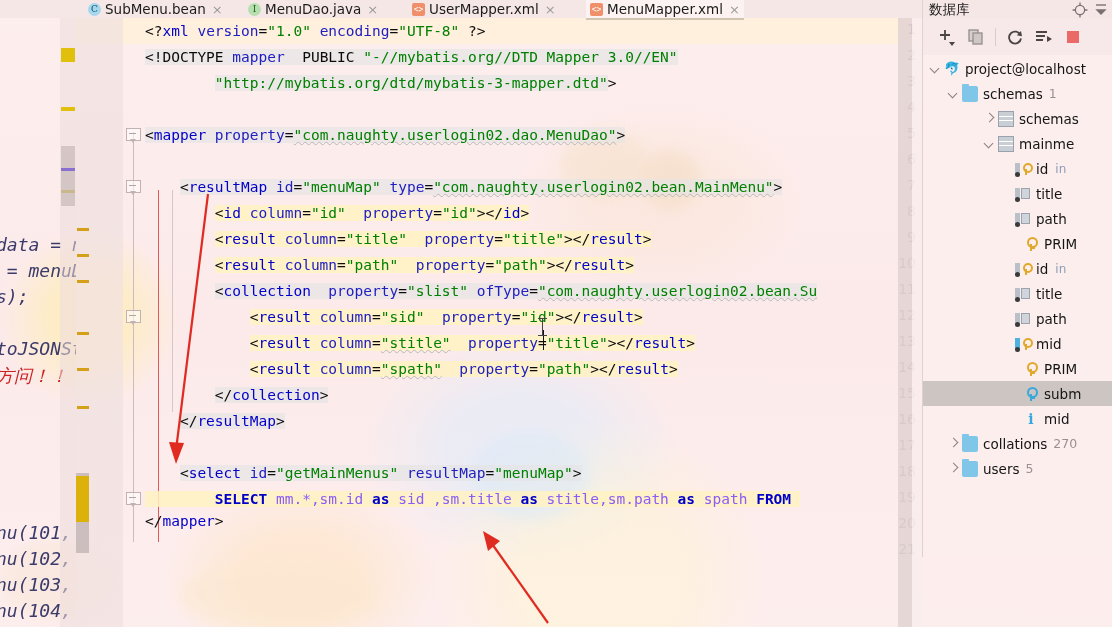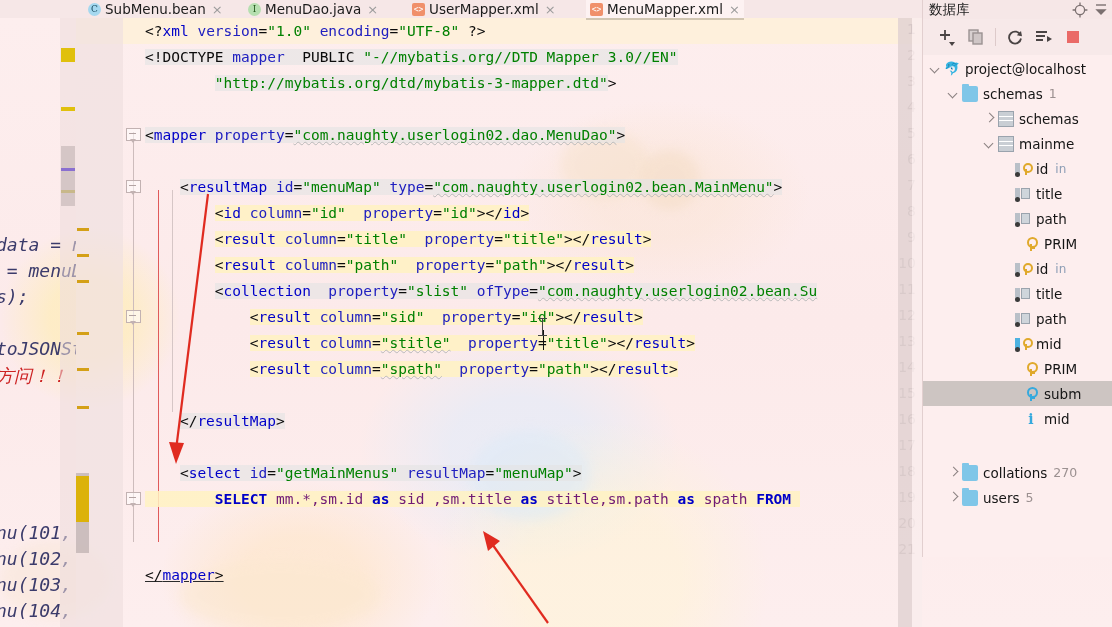--- a/index.html
+++ b/index.html
@@ -78,21 +78,21 @@
   .cl{position:absolute;left:0;height:26px;white-space:pre;}
   .hl-tag{background:rgba(228,228,228,.62);}
   .hl-yellow{background:rgba(255,242,194,.85);}
   .t-punct{color:#0b0b0b;}
   .t-tag{color:#0000c8;}
   .t-attr{color:#2020c0;}
   .t-str{color:#008000;}
   .t-doctype{color:#0b0b0b;}
   .t-comment{color:#8f8f8f;font-style:italic;}
   .t-kw{color:#0000c8;font-weight:bold;}
-  .t-sql{color:#701a75;margin-top:25px;}
+  .t-sql{color:#8b5cf6;margin-top:25px;}
   .squig{text-decoration:underline;text-decoration-style:wavy;text-decoration-color:#b9b9b9;
     text-decoration-thickness:1px;}
 
   
   .markerbar{position:absolute;left:822px;top:0;width:14px;height:609px;background:rgba(226,210,210,.85);}
   .mk{position:absolute;left:1px;width:12px;height:3px;background:#d4a017;}
   .mk.big{height:46px;background:#dcb20a;left:0;width:13px;}
   .mk.scroll{background:rgba(200,185,185,.9);width:13px;left:0;}
   .editor-edge{position:absolute;left:836px;top:0;width:10px;height:609px;background:rgba(250,236,236,.9);}
 
@@ -289,31 +289,32 @@
       <div class="cl" style="top:234px;">        <span class="hl-yellow t-punct">&lt;</span><span class="hl-yellow t-tag">result</span><span class="hl-yellow"> </span><span class="hl-yellow t-attr">column</span><span class="hl-yellow t-punct">=</span><span class="hl-yellow t-str">"path"</span><span class="hl-yellow">  </span><span class="hl-yellow t-attr">property</span><span class="hl-yellow t-punct">=</span><span class="hl-yellow t-str">"path"</span><span class="hl-yellow t-punct">&gt;&lt;/</span><span class="hl-yellow t-tag">result</span><span class="hl-yellow t-punct">&gt;</span></div>
 
       <div class="cl" style="top:260px;">        <span class="hl-tag t-punct">&lt;</span><span class="hl-tag t-tag">collection</span><span class="hl-tag">  </span><span class="hl-tag t-attr">property</span><span class="hl-tag t-punct">=</span><span class="hl-tag t-str">"slist"</span><span class="hl-tag"> </span><span class="hl-tag t-attr">ofType</span><span class="hl-tag t-punct">=</span><span class="hl-tag t-str squig">"com.naughty.userlogin02.bean.Su</span></div>
 
       <div class="cl" style="top:286px;">            <span class="hl-yellow t-punct">&lt;</span><span class="hl-yellow t-tag">result</span><span class="hl-yellow"> </span><span class="hl-yellow t-attr">column</span><span class="hl-yellow t-punct">=</span><span class="hl-yellow t-str">"sid"</span><span class="hl-yellow">  </span><span class="hl-yellow t-attr">property</span><span class="hl-yellow t-punct">=</span><span class="hl-yellow t-str">"id"</span><span class="hl-yellow t-punct">&gt;&lt;/</span><span class="hl-yellow t-tag">result</span><span class="hl-yellow t-punct">&gt;</span></div>
 
       <div class="cl" style="top:312px;">            <span class="hl-yellow t-punct">&lt;</span><span class="hl-yellow t-tag">result</span><span class="hl-yellow"> </span><span class="hl-yellow t-attr">column</span><span class="hl-yellow t-punct">=</span><span class="hl-yellow t-str squig">"stitle"</span><span class="hl-yellow">  </span><span class="hl-yellow t-attr">property</span><span class="hl-yellow t-punct">=</span><span class="hl-yellow t-str">"title"</span><span class="hl-yellow t-punct">&gt;&lt;/</span><span class="hl-yellow t-tag">result</span><span class="hl-yellow t-punct">&gt;</span></div>
 
       <div class="cl" style="top:338px;">            <span class="hl-yellow t-punct">&lt;</span><span class="hl-yellow t-tag">result</span><span class="hl-yellow"> </span><span class="hl-yellow t-attr">column</span><span class="hl-yellow t-punct">=</span><span class="hl-yellow t-str squig">"spath"</span><span class="hl-yellow">  </span><span class="hl-yellow t-attr">property</span><span class="hl-yellow t-punct">=</span><span class="hl-yellow t-str">"path"</span><span class="hl-yellow t-punct">&gt;&lt;/</span><span class="hl-yellow t-tag">result</span><span class="hl-yellow t-punct">&gt;</span></div>
 
+      <div class="cl" style="top:364px;">        <span class="hl-tag t-punct">&lt;/</span><span class="hl-tag t-tag">collection</span><span class="hl-tag t-punct">&gt;</span></div>
 
       <div class="cl" style="top:390px;">    <span class="hl-tag t-punct">&lt;/</span><span class="hl-tag t-tag">resultMap</span><span class="hl-tag t-punct">&gt;</span></div>
 
       <div class="cl" style="top:416px;"></div>
 
       <div class="cl" style="top:442px;">    <span class="hl-tag t-punct">&lt;</span><span class="hl-tag t-tag">select</span><span class="hl-tag"> </span><span class="hl-tag t-attr">id</span><span class="hl-tag t-punct">=</span><span class="hl-tag t-str">"getMainMenus"</span><span class="hl-tag"> </span><span class="hl-tag t-attr">resultMap</span><span class="hl-tag t-punct">=</span><span class="hl-tag t-str">"menuMap"</span><span class="hl-tag t-punct">&gt;</span></div>
 
       <div class="cl" style="top:468px;"><span class="hl-yellow">        </span><span class="hl-yellow t-kw">SELECT</span><span class="hl-yellow t-sql"> mm.*,sm.id </span><span class="hl-yellow t-kw">as</span><span class="hl-yellow t-sql"> sid ,sm.title </span><span class="hl-yellow t-kw">as</span><span class="hl-yellow t-sql"> stitle,sm.path </span><span class="hl-yellow t-kw">as</span><span class="hl-yellow t-sql"> spath </span><span class="hl-yellow t-kw">FROM</span><span class="hl-yellow t-sql"> </span></div>
 
 
-      <div class="cl" style="top:544px;text-decoration:underline;"><span class="t-punct">&lt;/</span><span class="t-tag">mapper</span><span class="t-punct">&gt;</span></div>
+      <div class="cl" style="top:490px;"><span class="t-punct">&lt;/</span><span class="t-tag">mapper</span><span class="t-punct">&gt;</span></div>
     </div>
 
     <div class="caret" style="left:467px;top:312px;height:20px;"></div>
 
     <div style="position:absolute;left:466px;top:300px;width:1px;height:18px;background:#444;"></div>
     <div style="position:absolute;left:462px;top:300px;width:9px;height:1px;background:#444;"></div>
     <div style="position:absolute;left:462px;top:317px;width:9px;height:1px;background:#444;"></div>
 
     <div class="markerbar"></div>
     <div class="mk" style="top:210px;"></div>
@@ -524,21 +525,21 @@
             <span class="tooth"></span>
           </span>
         <span class="nlabel">subm</span>
       </div>
 
       <div class="node" style="padding-left:100px;">
         <span class="nico i-info">i</span>
         <span class="nlabel">mid</span>
       </div>
 
-      <div class="node" style="padding-left:24px;margin-top:29px;">
+      <div class="node" style="padding-left:24px;">
         <span class="twisty r"></span>
         <span class="nico i-folder"></span>
         <span class="nlabel">collations</span>
         <span class="ncount">270</span>
       </div>
 
       <div class="node" style="padding-left:24px;">
         <span class="twisty r"></span>
         <span class="nico i-folder"></span>
         <span class="nlabel">users</span>

